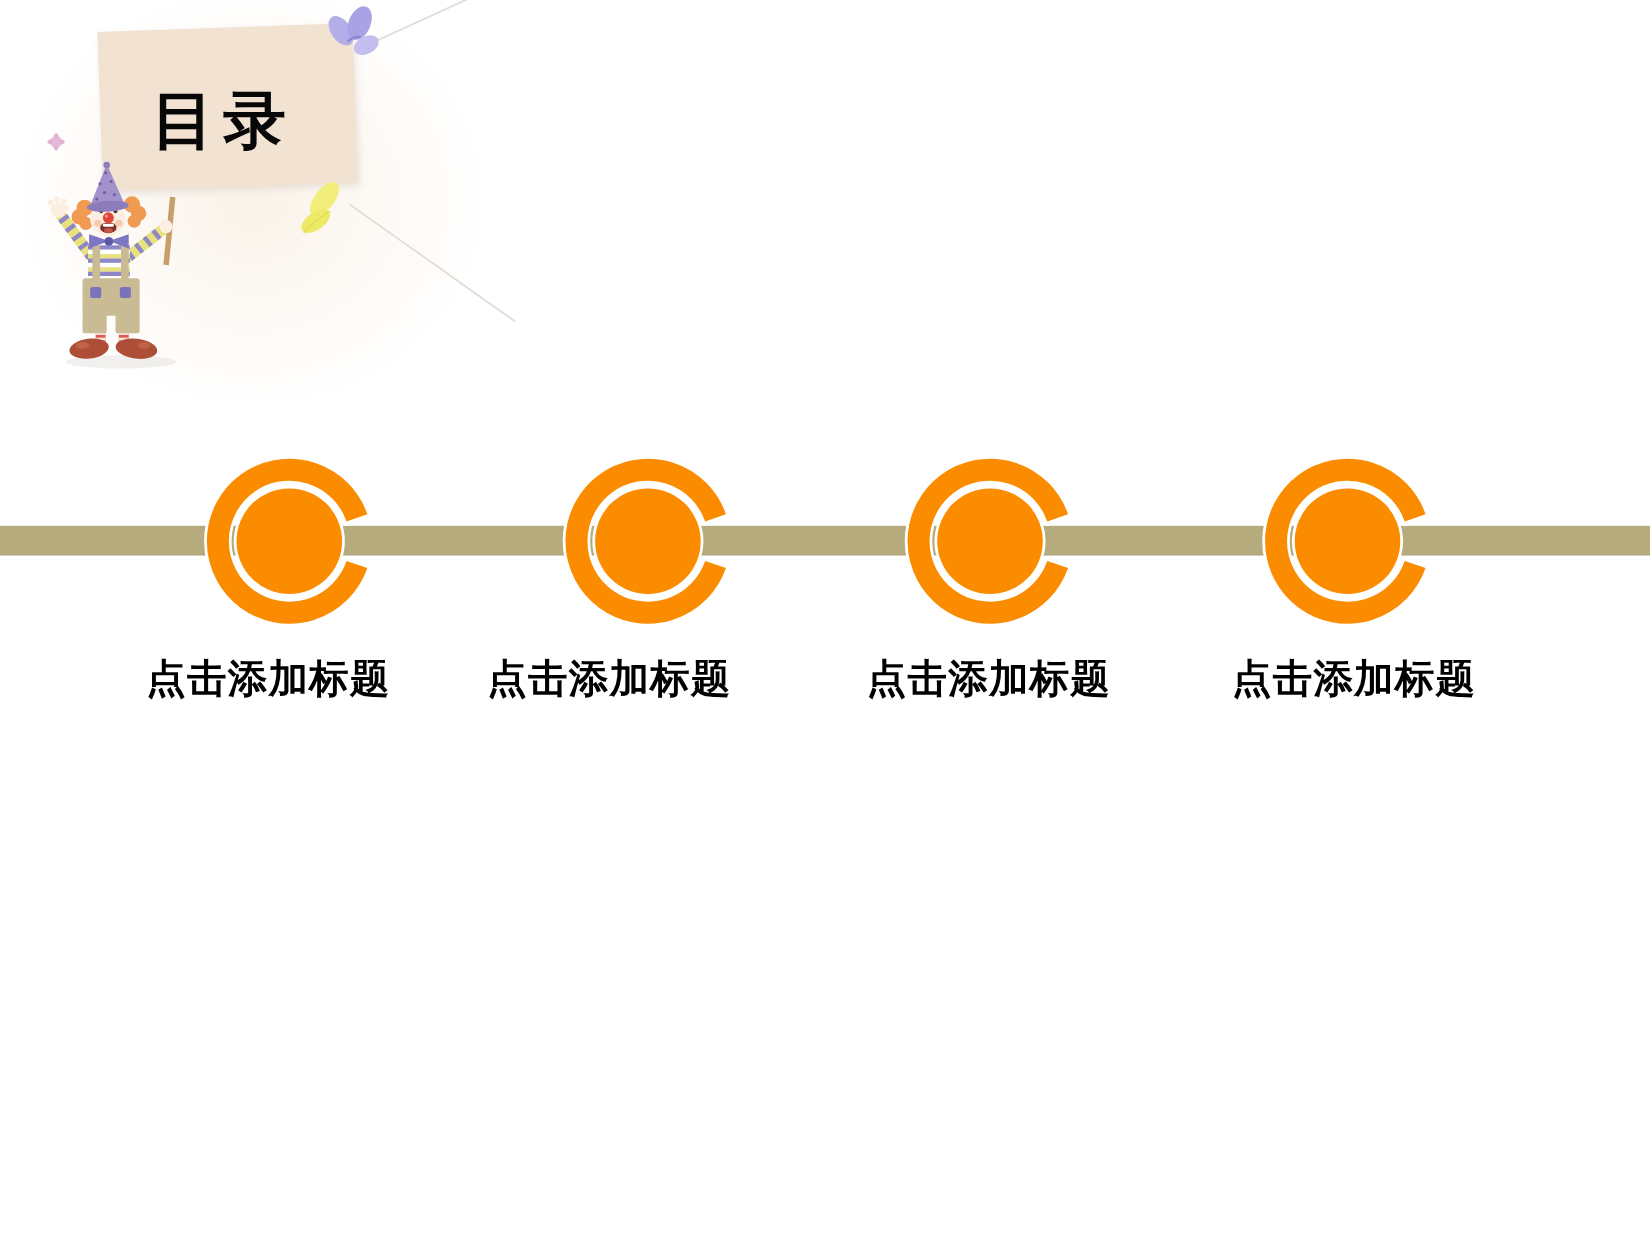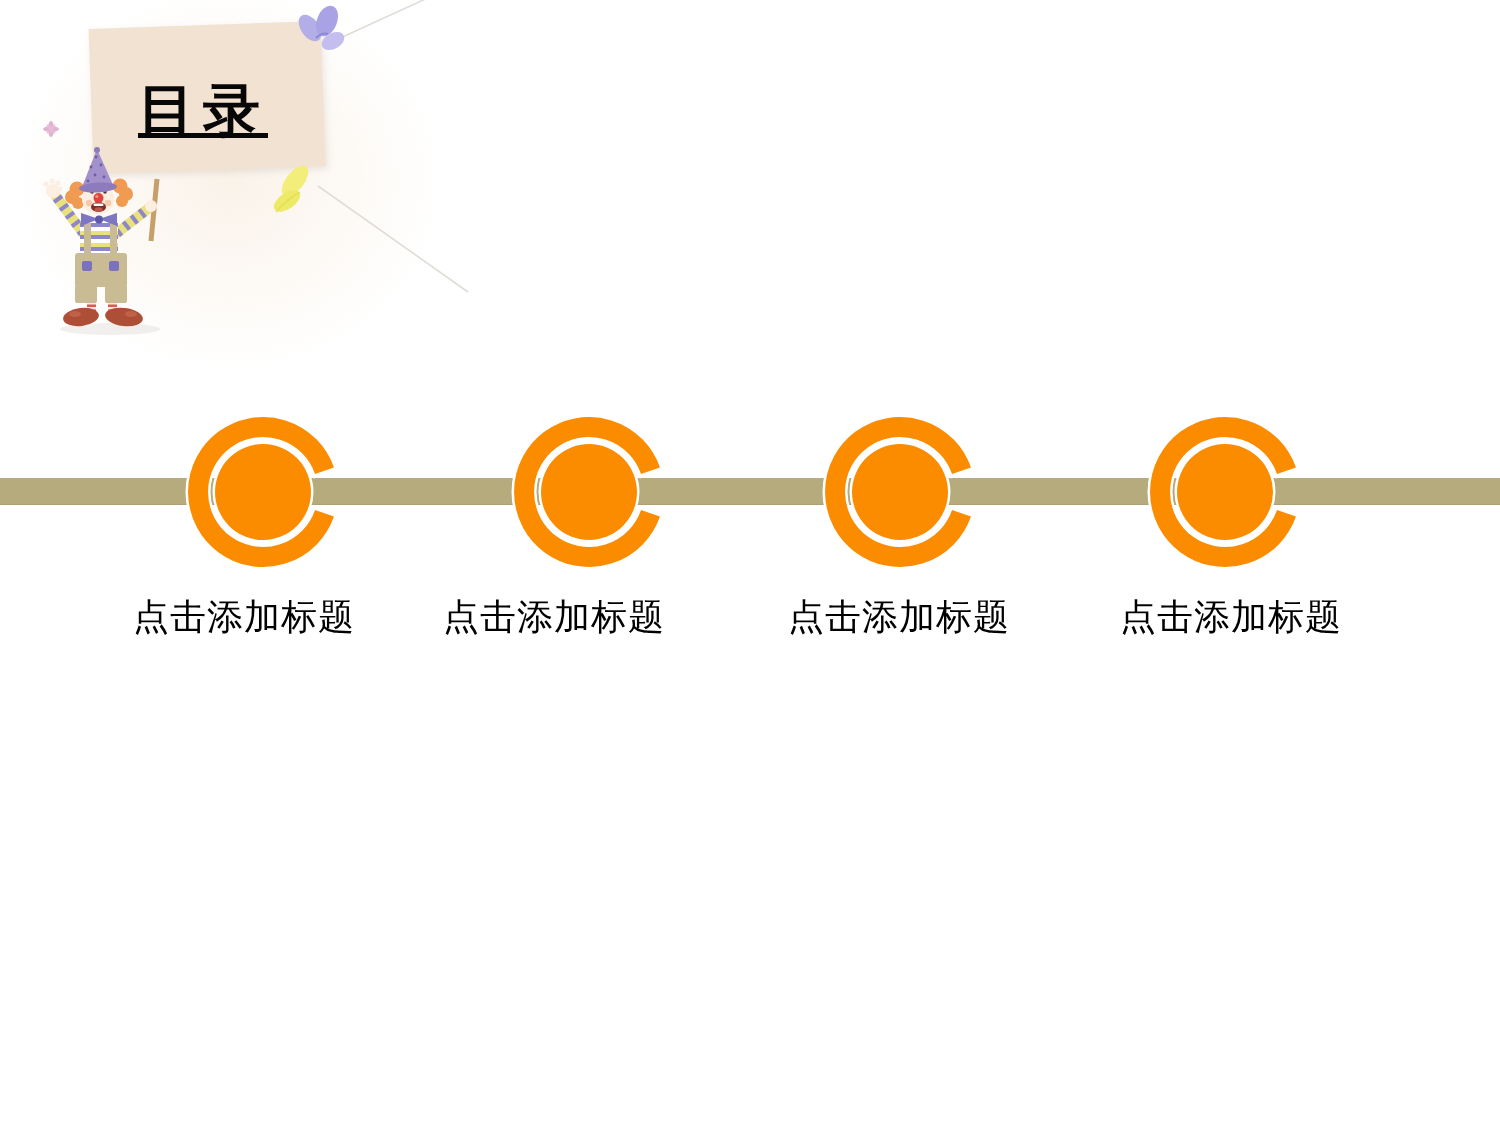--- a/index.html
+++ b/index.html
@@ -19,38 +19,37 @@
     background:#f2e2d2;
     transform:rotate(-2deg);
     box-shadow:2px 3px 7px rgba(120,100,80,0.14);
     z-index:2;
   }
   .slide-title{
     position:absolute;left:138px;top:82px;
     font-size:57px;font-weight:bold;color:#070707;
     letter-spacing:8px;line-height:1;white-space:nowrap;
     z-index:4;
-    text-decoration:underline;
   }
   .clown{position:absolute;left:25px;top:145px;z-index:3;}
   .butterfly-purple{position:absolute;left:294px;top:4px;z-index:3;}
   .butterfly-yellow{position:absolute;left:264px;top:160px;z-index:3;}
   .sparkle-pink{position:absolute;left:36px;top:116px;z-index:3;}
   .timeline-bar{
     position:absolute;left:0;top:478px;width:1500px;height:26px;
     background:#b6ab7c;
     border-bottom:1px solid rgba(0,0,0,0.05);
     z-index:1;
   }
   .toc-node{position:absolute;top:412px;width:160px;height:160px;z-index:2;}
   .toc-node svg{display:block;}
   .n1{left:183px;} .n2{left:509px;} .n3{left:820px;} .n4{left:1145px;}
   .toc-label{
     position:absolute;top:596px;
-    font-size:36px;font-weight:normal;color:#000;
+    font-size:36px;font-weight:bold;color:#000;
     line-height:1.15;white-space:nowrap;letter-spacing:1px;
     z-index:2;
   }
   .l1{left:133px;} .l2{left:443px;} .l3{left:788px;} .l4{left:1120px;}
 </style>
 </head>
 <body>
 
 <div class="bg-tint"></div>
 

